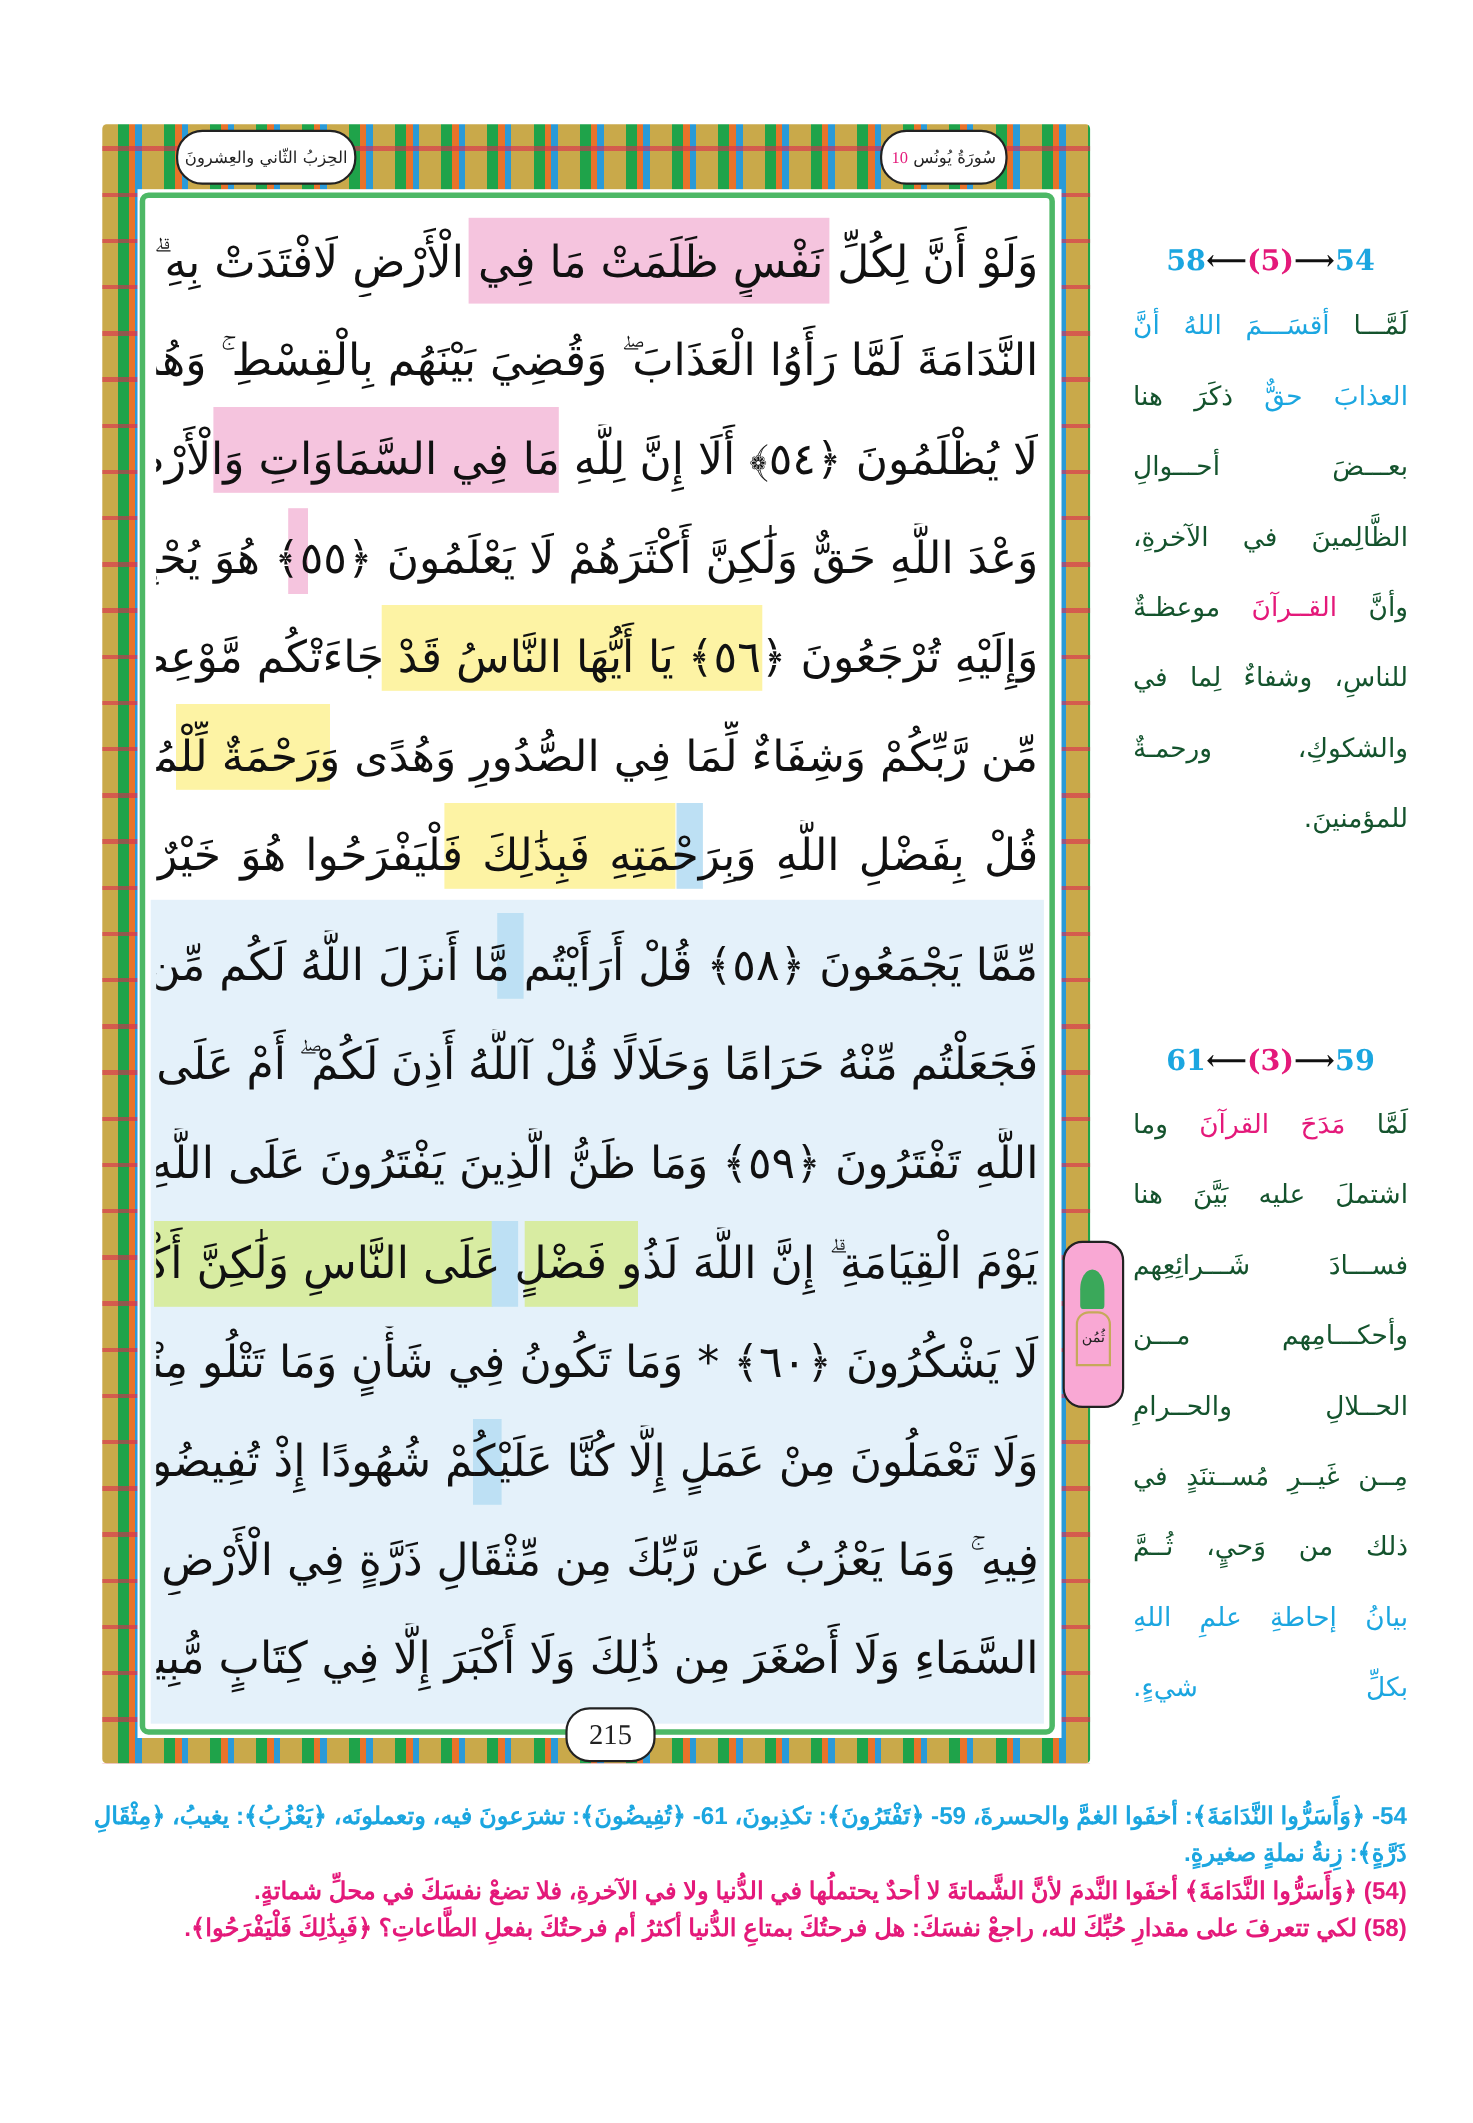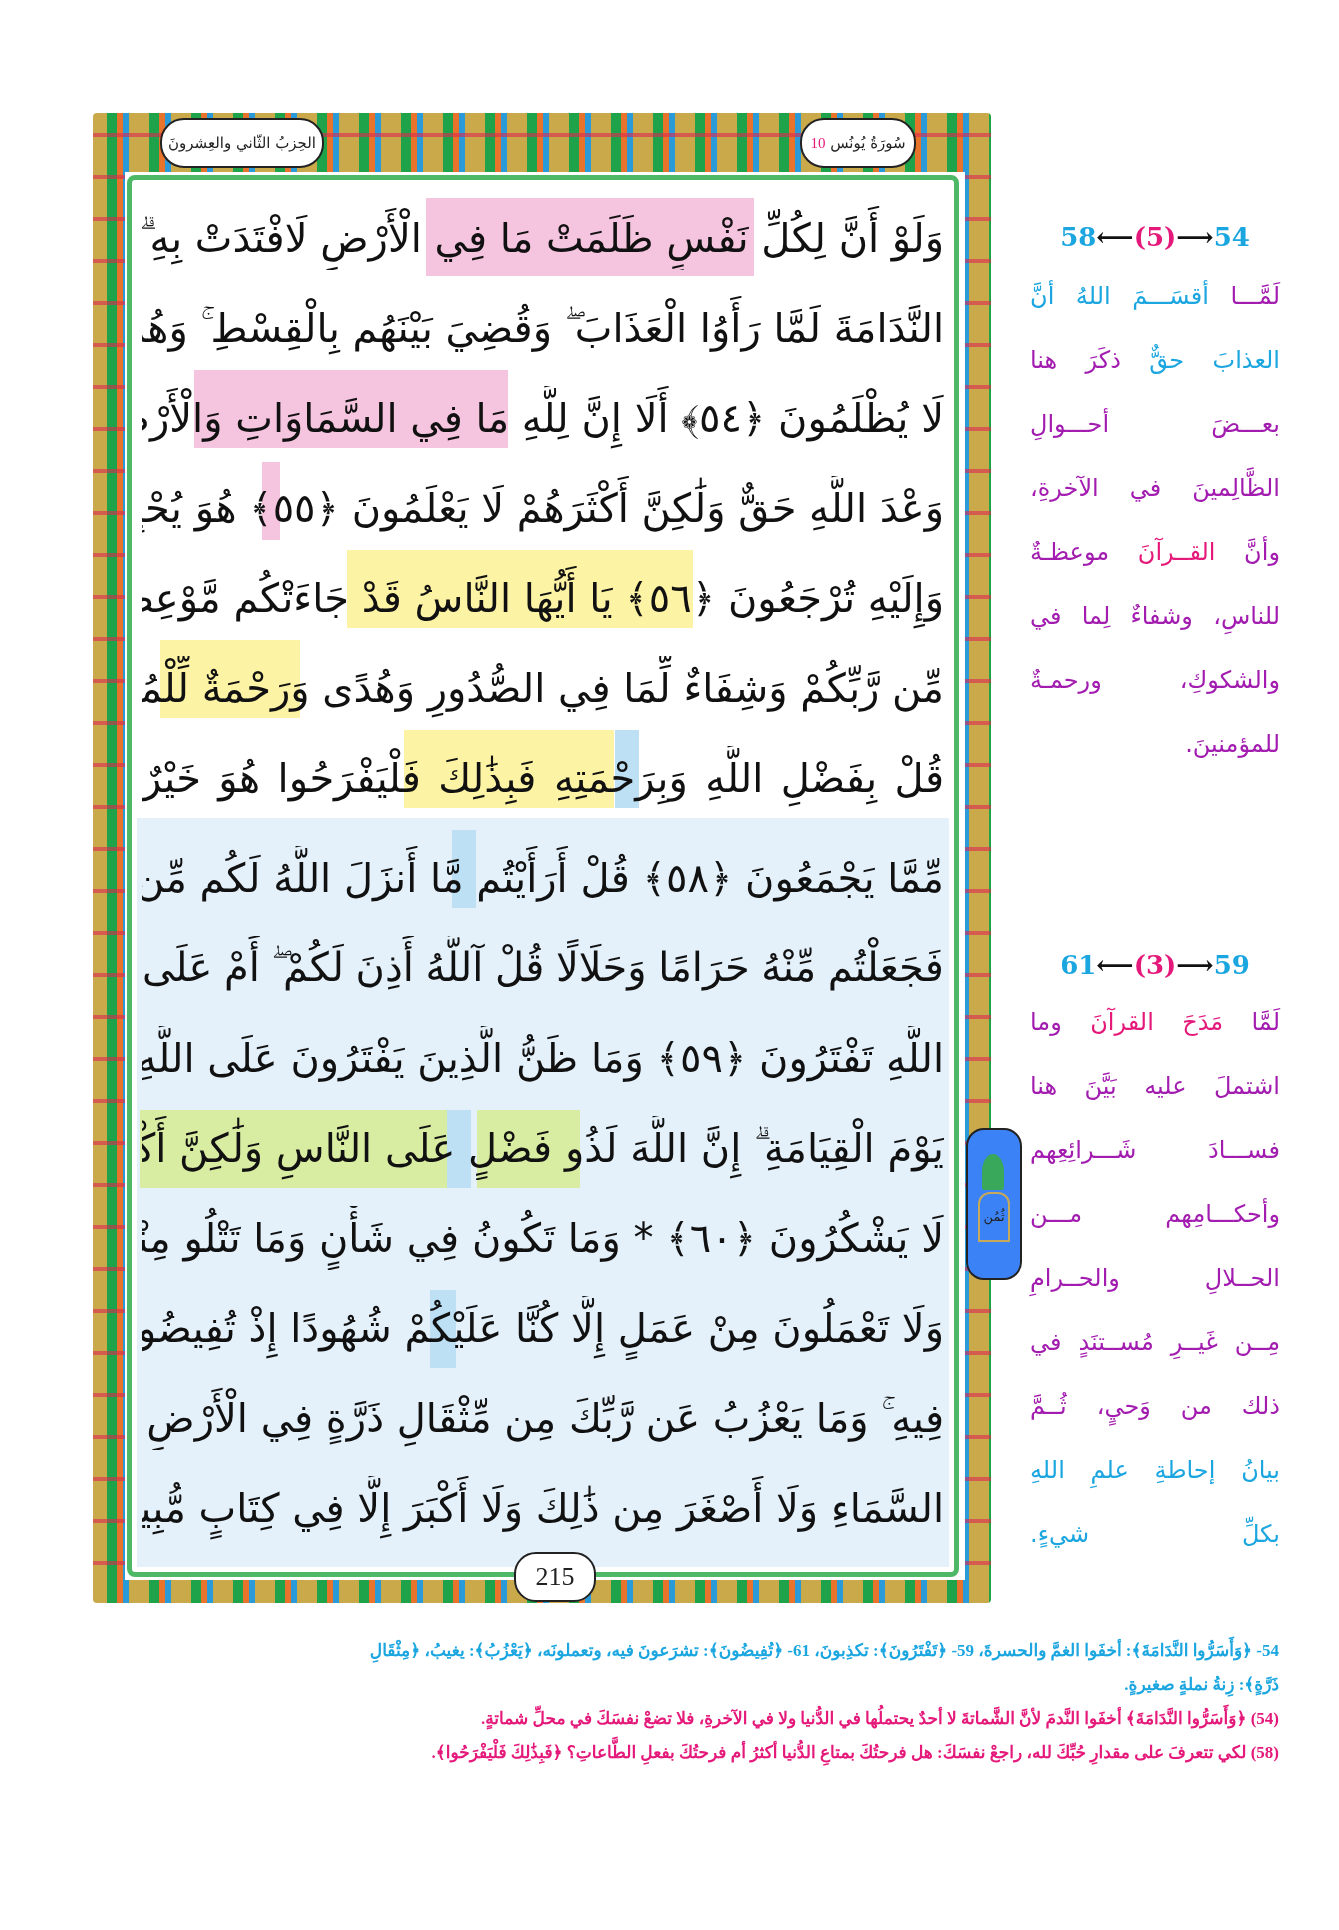--- a/index.html
+++ b/index.html
@@ -17,29 +17,29 @@
   .verse-line{position:absolute;left:10px;right:10px;height:64px;direction:rtl;text-align:justify;text-align-last:justify;
     font-family:"DejaVu Sans",sans-serif;font-size:40px;line-height:64px;color:#111;white-space:nowrap;overflow:hidden;}
   .hl-pink{position:absolute;background:#f5c4de;}
   .hl-yellow{position:absolute;background:#fdf3a4;}
   .hl-blue{position:absolute;background:#bde0f4;}
   .hl-green{position:absolute;background:#d8eca2;}
   .header-pill{position:absolute;top:118px;height:46px;border:2px solid #222;border-radius:24px;background:#fff;
     font-family:"DejaVu Serif",serif;font-size:15px;line-height:46px;text-align:center;color:#222;direction:rtl;}
   .page-num{position:absolute;left:514px;top:1552px;width:78px;height:46px;border:2px solid #222;border-radius:22px;background:#fff;
     font-family:"Liberation Serif",serif;font-size:26px;line-height:46px;text-align:center;color:#222;}
-  .thumun{position:absolute;left:966px;top:1128px;width:52px;height:148px;border:2px solid #222;border-radius:18px;background:#3b82f6;}
+  .thumun{position:absolute;left:966px;top:1128px;width:52px;height:148px;border:2px solid #222;border-radius:18px;background:#f9a8d4;}
   .thumun-inner{position:absolute;left:10px;top:62px;width:28px;height:46px;border:2px solid #c6a95a;border-radius:12px 12px 0 0;
     font-family:"DejaVu Sans",sans-serif;font-size:13px;line-height:46px;text-align:center;color:#222;}
   .thumun-top{position:absolute;left:14px;top:24px;width:22px;height:36px;background:#3aa85a;border-radius:50% 50% 10% 10%;}
   .side{position:absolute;left:1030px;width:250px;direction:rtl;font-family:"DejaVu Sans",sans-serif;color:#111;}
   .side-range{font-family:"DejaVu Serif",serif;font-weight:bold;font-size:26px;text-align:center;direction:ltr;}
   .side-line{font-size:24px;line-height:64px;text-align:justify;text-align-last:justify;white-space:nowrap;}
-  .c-blue{color:#1ba6e0;} .c-pink{color:#e4197a;} .c-black{color:#a21caf;}
-  .footnotes{position:absolute;left:123px;right:60px;direction:rtl;font-family:Liberation Serif, serif;font-weight:bold;font-size:17px;}
+  .c-blue{color:#1ba6e0;} .c-pink{color:#e4197a;} .c-black{color:#14532d;}
+  .footnotes{position:absolute;left:123px;right:60px;direction:rtl;font-family:Liberation Sans, sans-serif;font-weight:bold;font-size:22px;}
   .fn-line{line-height:34px;white-space:nowrap;}
 </style>
 </head>
 <body>
 
 <div class="frame-outer"></div>
 <div class="frame-outer-v"></div>
 <div class="frame-inner-bg"></div>
 
 <div class="header-pill" style="left:160px;width:160px;">

